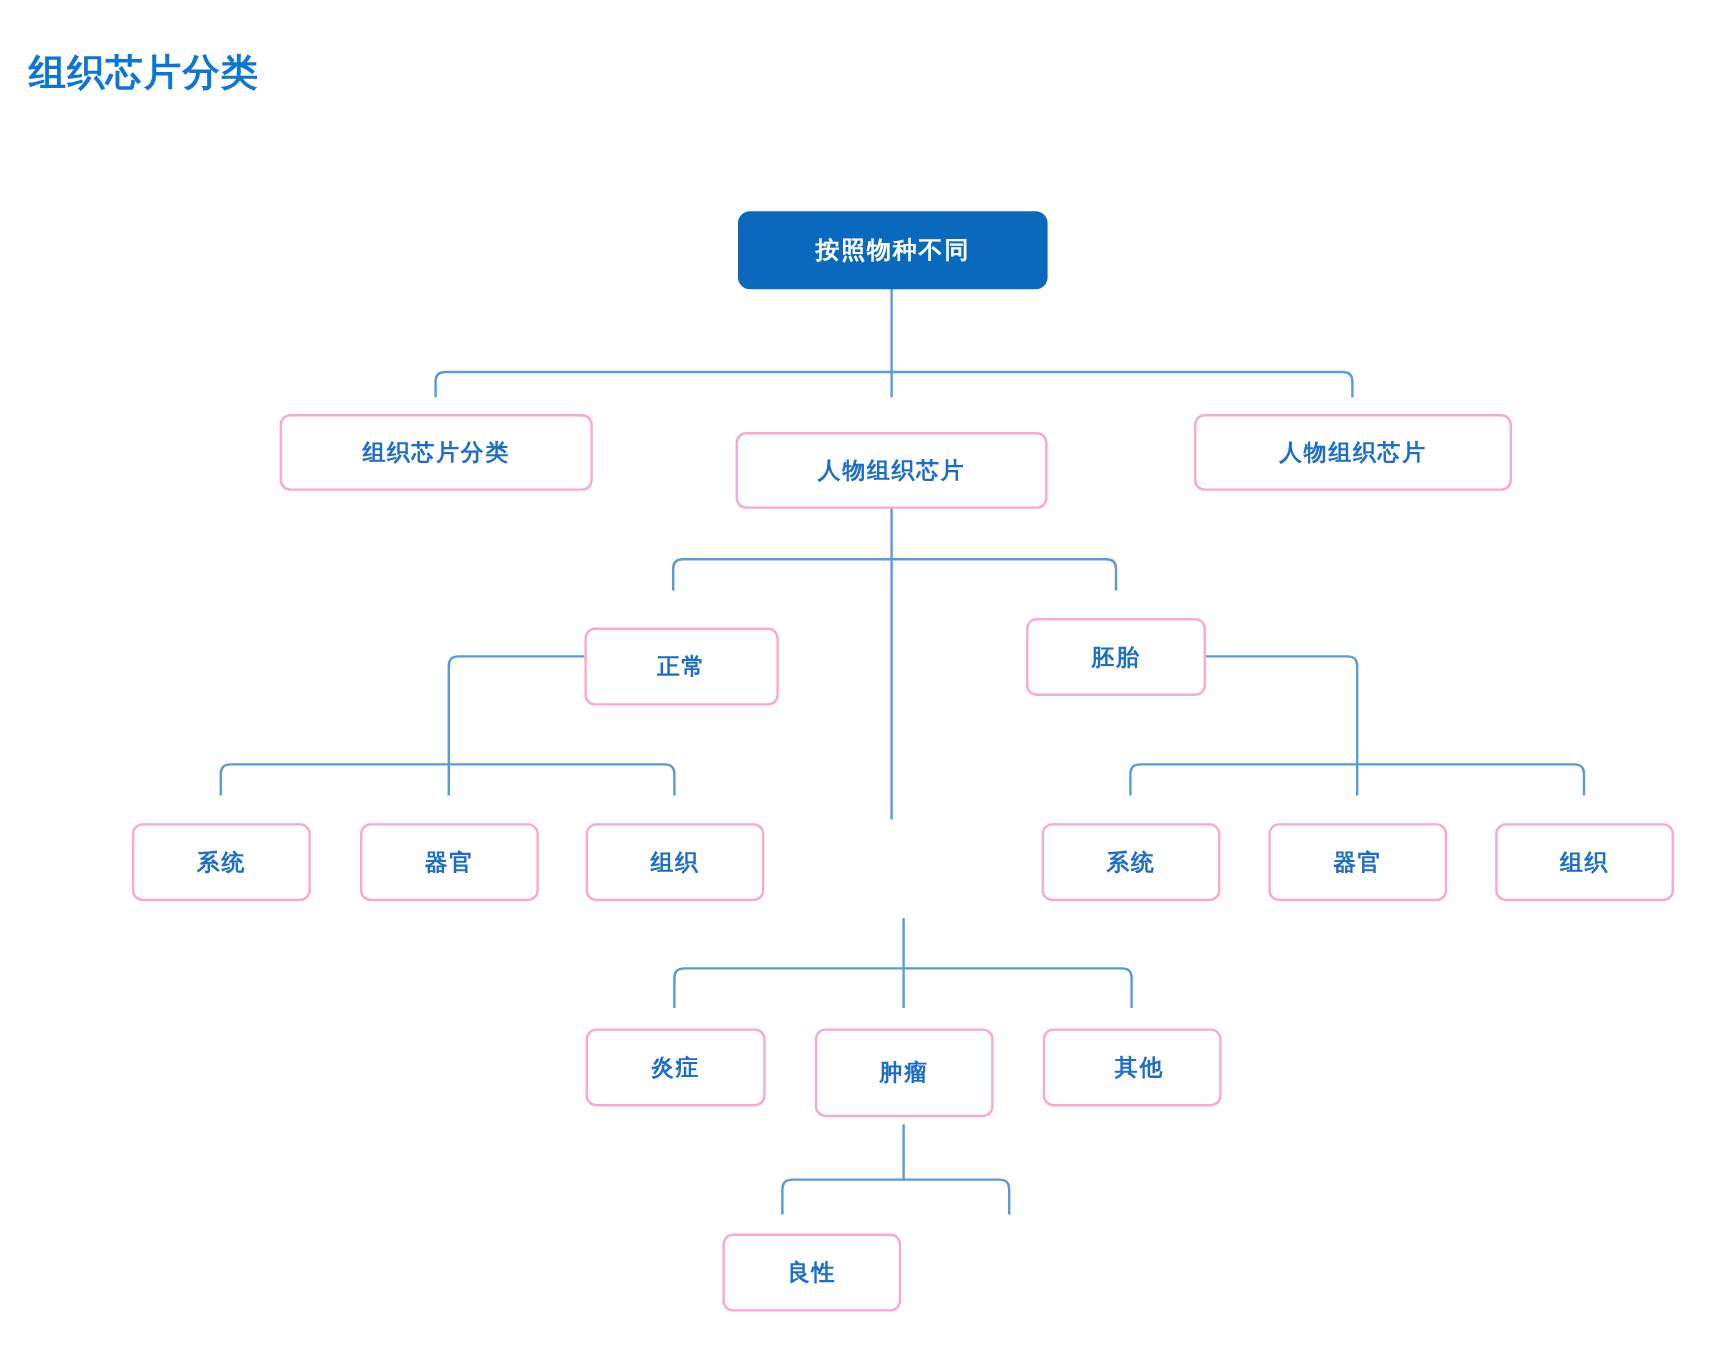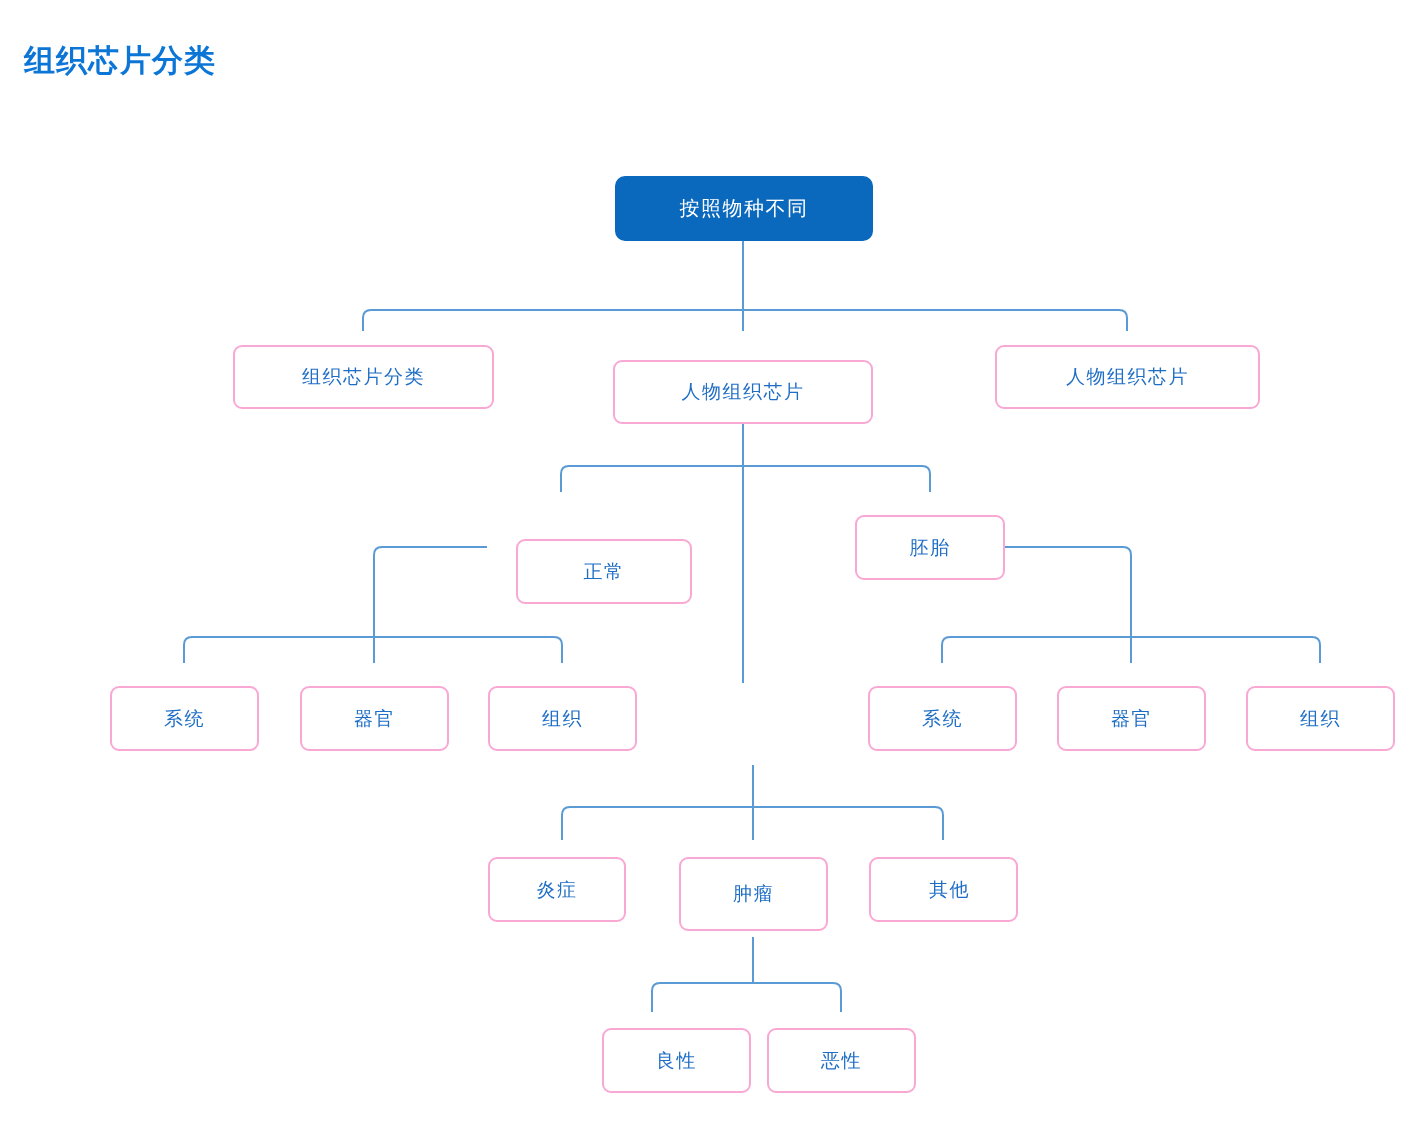--- a/index.html
+++ b/index.html
@@ -38,21 +38,21 @@
   .node {
     position: absolute;
     box-sizing: border-box;
     border: 2px solid #f9a8d4;
     border-radius: 9px;
     background: #ffffff;
     display: flex;
     align-items: center;
     justify-content: center;
     font-size: 19px;
-    font-weight: normal;
+    font-weight: bold;
     color: #1f6ec5;
     letter-spacing: 1.5px;
     white-space: nowrap;
   }
   .node.root {
     background: #0a69bd;
     border-color: #0a69bd;
     color: #ffffff;
     font-size: 20px;
     border-radius: 10px;
@@ -85,30 +85,29 @@
     <path class="conn" d="M 753 937 V 983"></path>
     <path class="conn" d="M 652 1012 V 991 Q 652 983 660 983 H 833 Q 841 983 841 991 V 1012"></path>
   </svg>
 
   <div class="node root" style="left:615px; top:176px; width:258px; height:65px;">按照物种不同</div>
 
   <div class="node" style="left:233px; top:345px; width:261px; height:64px;">组织芯片分类</div>
   <div class="node" style="left:613px; top:360px; width:260px; height:64px;">人物组织芯片</div>
   <div class="node" style="left:995px; top:345px; width:265px; height:64px;">人物组织芯片</div>
 
-  <div class="node" style="left:487px; top:539px; width:176px; height:65px;margin-left:29px;">正常</div>
+  <div class="node" style="left:487px; top:523px; width:162px; height:65px;">正常</div>
   <div class="node" style="left:855px; top:515px; width:150px; height:65px;">胚胎</div>
 
   <div class="node" style="left:110px; top:686px; width:149px; height:65px;">系统</div>
   <div class="node" style="left:300px; top:686px; width:149px; height:65px;">器官</div>
   <div class="node" style="left:488px; top:686px; width:149px; height:65px;">组织</div>
   <div class="node" style="left:868px; top:686px; width:149px; height:65px;">系统</div>
   <div class="node" style="left:1057px; top:686px; width:149px; height:65px;">器官</div>
   <div class="node" style="left:1246px; top:686px; width:149px; height:65px;">组织</div>
 
-  <div class="node" style="left:488px; top:857px; width:138px; height:65px;">炎症</div>
+  <div class="node" style="left:488px; top:857px; width:150px; height:65px;">炎症</div>
   <div class="node" style="left:679px; top:857px; width:149px; height:74px;">肿瘤</div>
   <div class="node" style="left:869px; top:857px; width:149px; height:65px;padding-left:12px;">其他</div>
 
   <div class="node" style="left:602px; top:1028px; width:149px; height:65px;">良性</div>
-  <div class="node" style="left:767px; top:1028px; width:149px; height:65px;">恶性</div>
 
 </div>
 
 </body></html>

